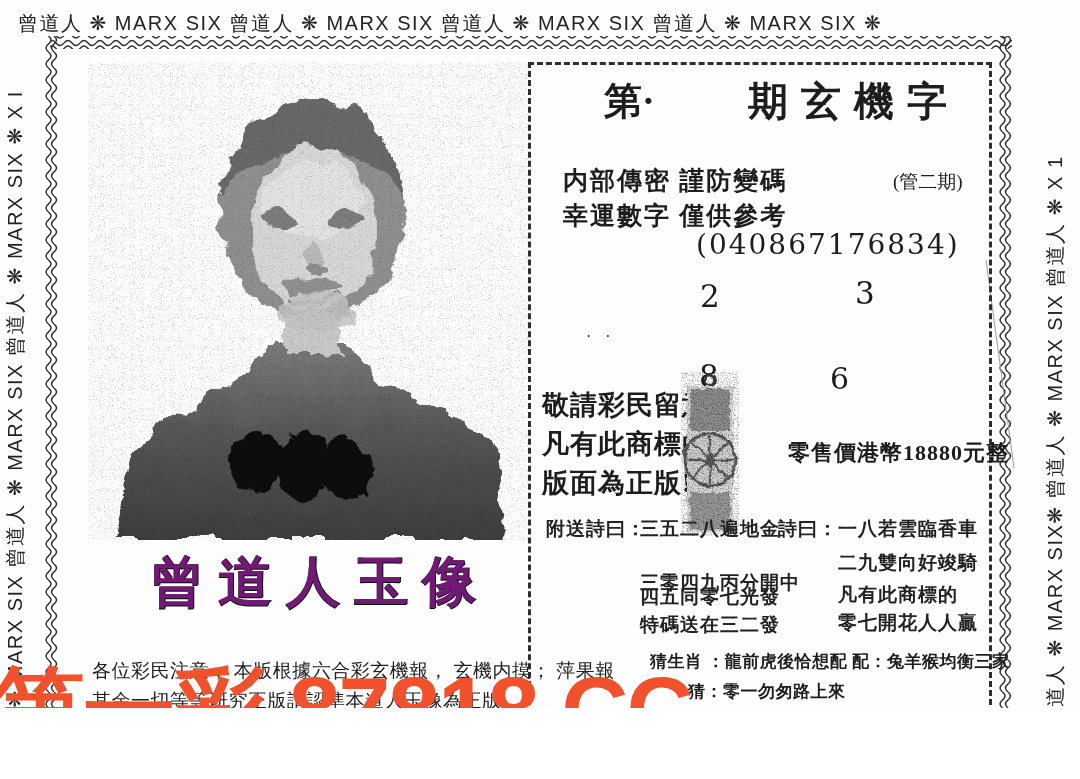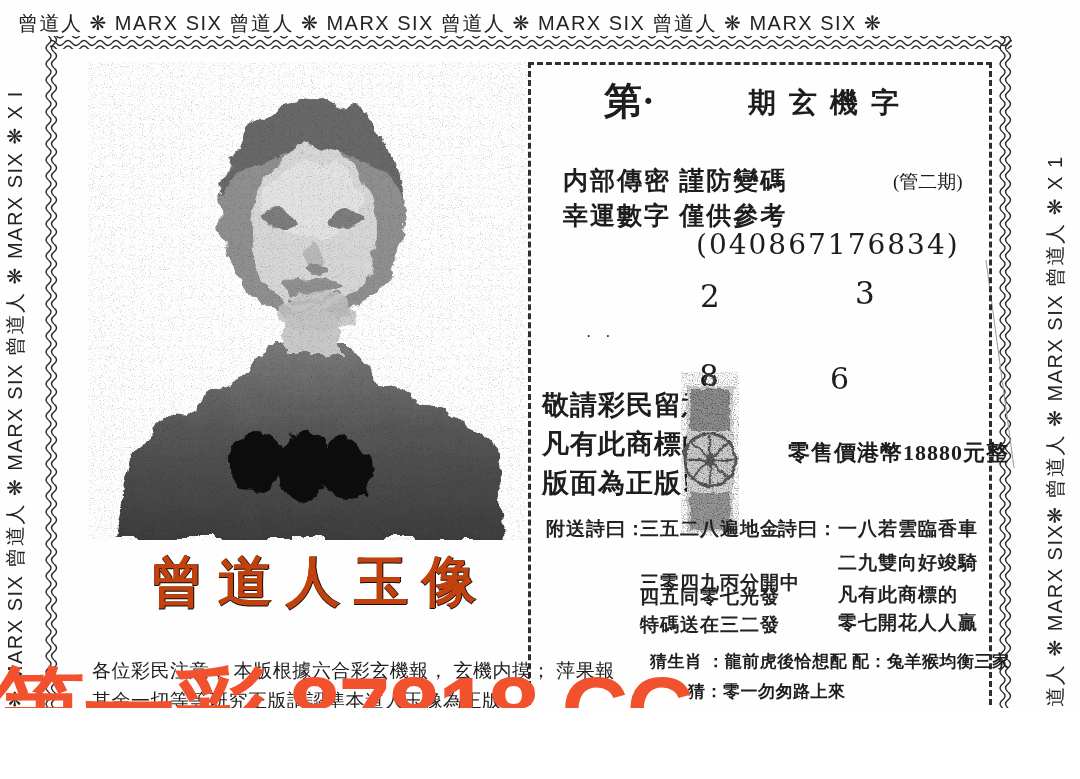--- a/index.html
+++ b/index.html
@@ -6,21 +6,21 @@
   .page{position:relative;width:1080px;height:708px;background:#fefefe;overflow:hidden;
         font-family:"Liberation Serif","DejaVu Serif",serif;color:#1d1d1d;}
   .abs{position:absolute;}
   .strip{white-space:nowrap;font-family:"Liberation Sans","DejaVu Sans",sans-serif;
          font-size:20px;letter-spacing:1.5px;color:#232323;}
   .strip.vert{width:779px;height:40px;transform-origin:0 0;}
   .panel-box{border:3px dashed #2e2e2e;}
   .kai{font-family:"Liberation Serif","DejaVu Serif",serif;}
   .bld{font-weight:bold;}
   .num{font-family:"DejaVu Serif","Liberation Serif",serif;}
-  .caption{font-size:54px;font-weight:bold;letter-spacing:14px;color:#c2410c;
+  .caption{font-size:54px;font-weight:bold;letter-spacing:14px;color:#701a75;
            text-shadow:1px 0 #0d0d0d,0 1px #0d0d0d;}
   .poemline{font-size:19px;font-weight:bold;letter-spacing:1px;color:#222;}
   .watermark{font-family:"Liberation Sans","DejaVu Sans",sans-serif;font-weight:800;
              font-size:93px;letter-spacing:-2px;white-space:nowrap;z-index:30;line-height:1;}
   .small{font-size:17px;}
 </style>
 </head>
 <body>
 
 <div class="page">
@@ -87,21 +87,21 @@
       </g>
       <rect x="0" y="0" width="440" height="478" filter="url(#grain)" opacity="0.5"></rect>
     </svg>
   </div>
 
   <div class="abs caption kai" style="left:150px;top:546px;">曾道人玉像</div>
 
   <div class="abs panel-box" style="left:528px;top:62px;width:458px;height:646px;"></div>
 
   <div class="abs kai bld" style="left:604px;top:76px;font-size:38px;">第·</div>
-  <div class="abs kai bld" style="left:748px;top:84px;font-size:28px;letter-spacing:13px;">期玄機字</div>
+  <div class="abs kai bld" style="left:748px;top:74px;font-size:40px;letter-spacing:13px;">期玄機字</div>
 
   <div class="abs kai bld" style="left:563px;top:164px;font-size:25px;letter-spacing:2px;">内部傳密  謹防變碼</div>
   <div class="abs kai" style="left:893px;top:169px;font-size:19px;">(管二期)</div>
   <div class="abs kai bld" style="left:563px;top:199px;font-size:25px;letter-spacing:2px;">幸運數字  僅供參考</div>
 
   <div class="abs num" style="left:696px;top:228px;font-size:28px;letter-spacing:2px;">(040867176834)</div>
 
   <div class="abs num" style="left:700px;top:278px;font-size:31px;">2</div>
   <div class="abs num" style="left:855px;top:275px;font-size:31px;">3</div>
   <div class="abs kai" style="left:586px;top:328px;font-size:16px;letter-spacing:5px;">· ·</div>

